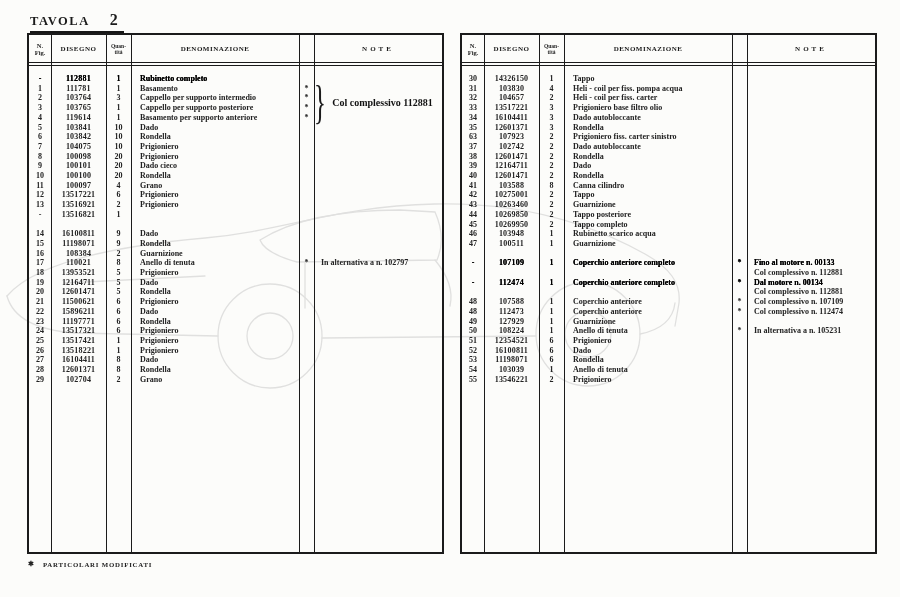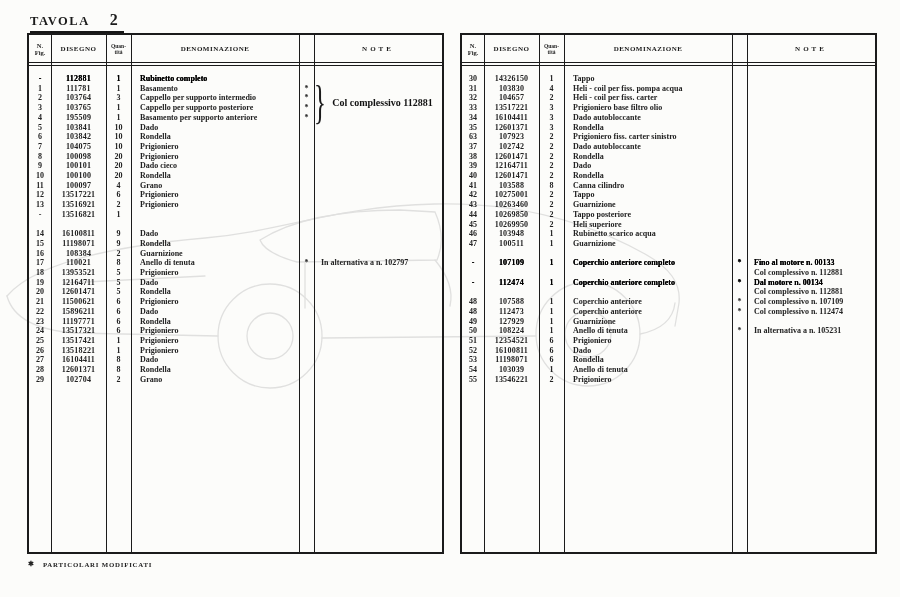--- a/index.html
+++ b/index.html
@@ -129,21 +129,21 @@
         <div class="row">
       <div class="cell c-fig">3</div>
       <div class="cell c-dis">103765</div>
       <div class="cell c-qty">1</div>
       <div class="cell c-den">Cappello per supporto posteriore</div>
       <div class="cell c-star">*</div>
       <div class="cell c-note"></div>
     </div>
         <div class="row">
       <div class="cell c-fig">4</div>
-      <div class="cell c-dis">195509</div>
+      <div class="cell c-dis">119614</div>
       <div class="cell c-qty">1</div>
       <div class="cell c-den">Basamento per supporto anteriore</div>
       <div class="cell c-star">*</div>
       <div class="cell c-note"></div>
     </div>
         <div class="row">
       <div class="cell c-fig">5</div>
       <div class="cell c-dis">103841</div>
       <div class="cell c-qty">10</div>
       <div class="cell c-den">Dado</div>
@@ -499,21 +499,21 @@
       <div class="cell c-dis">10269850</div>
       <div class="cell c-qty">2</div>
       <div class="cell c-den">Tappo posteriore</div>
       <div class="cell c-star"></div>
       <div class="cell c-note"></div>
     </div>
         <div class="row">
       <div class="cell c-fig">45</div>
       <div class="cell c-dis">10269950</div>
       <div class="cell c-qty">2</div>
-      <div class="cell c-den">Heli superiore</div>
+      <div class="cell c-den">Tappo completo</div>
       <div class="cell c-star"></div>
       <div class="cell c-note"></div>
     </div>
         <div class="row">
       <div class="cell c-fig">46</div>
       <div class="cell c-dis">103948</div>
       <div class="cell c-qty">1</div>
       <div class="cell c-den">Rubinetto scarico acqua</div>
       <div class="cell c-star"></div>
       <div class="cell c-note"></div>

